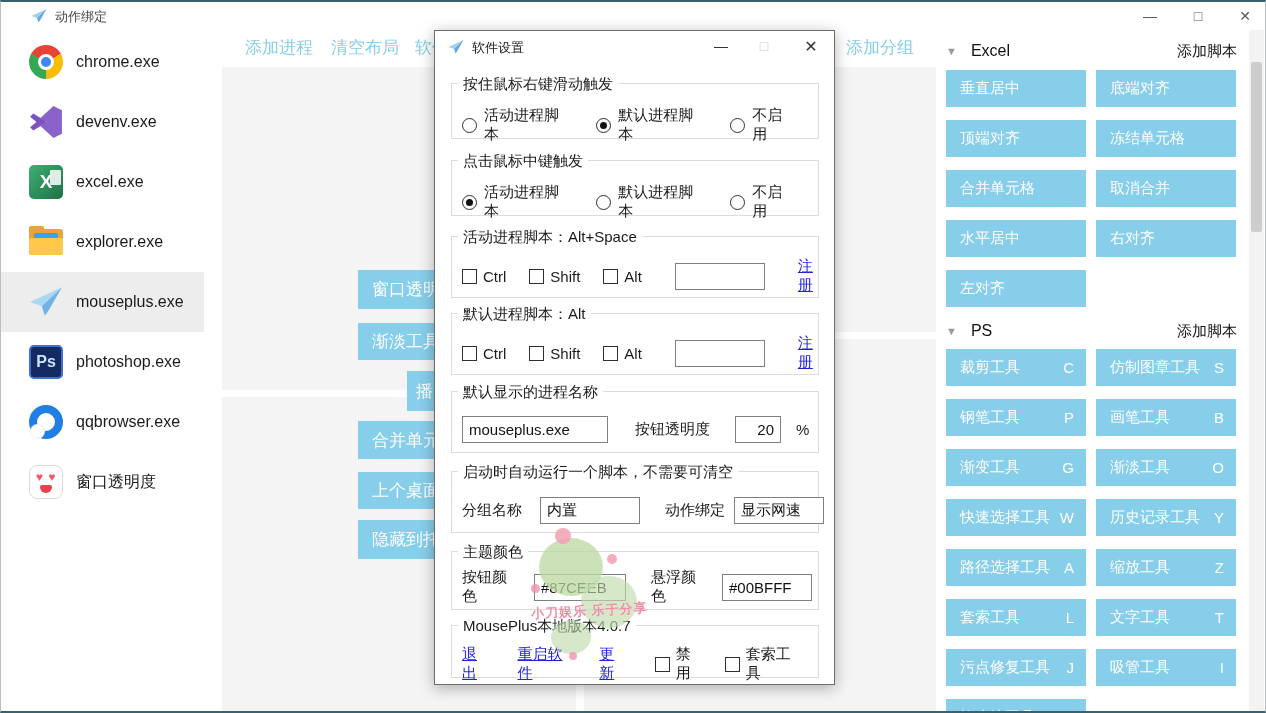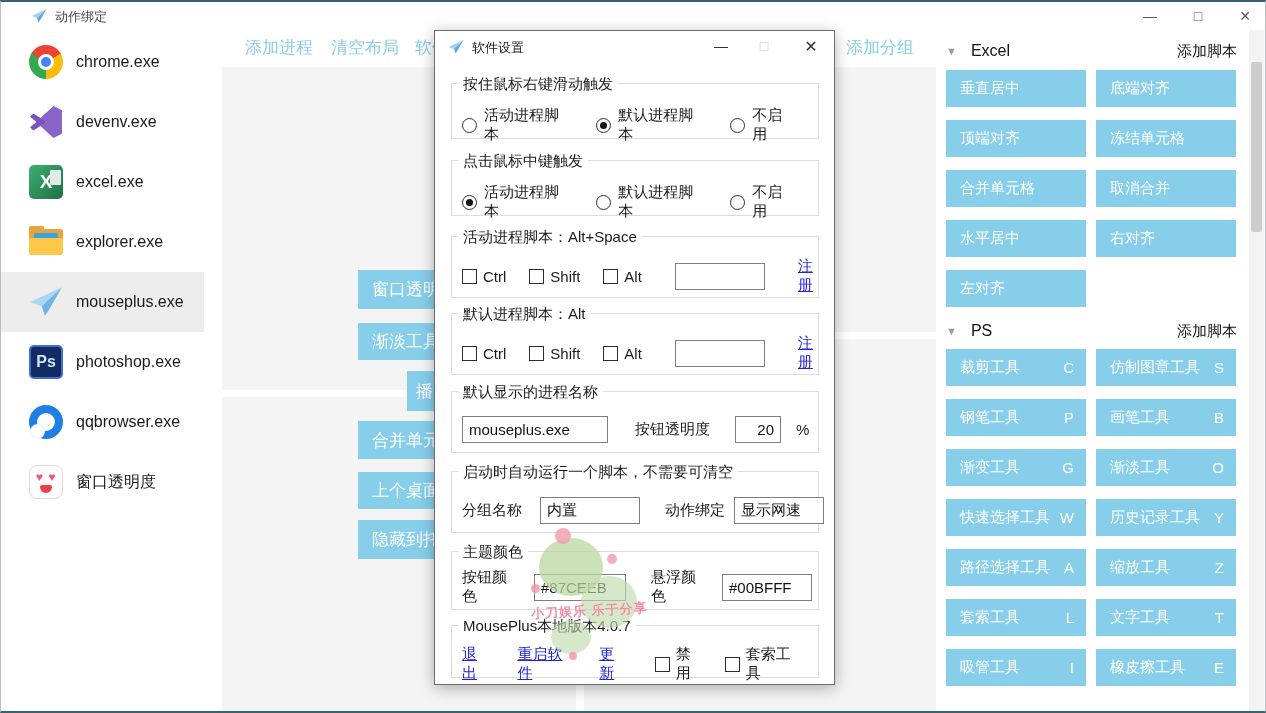--- a/index.html
+++ b/index.html
@@ -288,20 +288,24 @@
       </div>
     <div class="rbtn">
         <span>套索工具</span>
         <span class="key">L</span>
       </div>
     <div class="rbtn">
         <span>文字工具</span>
         <span class="key">T</span>
       </div>
     <div class="rbtn">
+        <span>污点修复工具</span>
+        <span class="key">J</span>
+      </div>
+    <div class="rbtn">
         <span>吸管工具</span>
         <span class="key">I</span>
       </div>
     <div class="rbtn">
         <span>橡皮擦工具</span>
         <span class="key">E</span>
       </div>
   </div>
 
   <div class="scroll-track">

